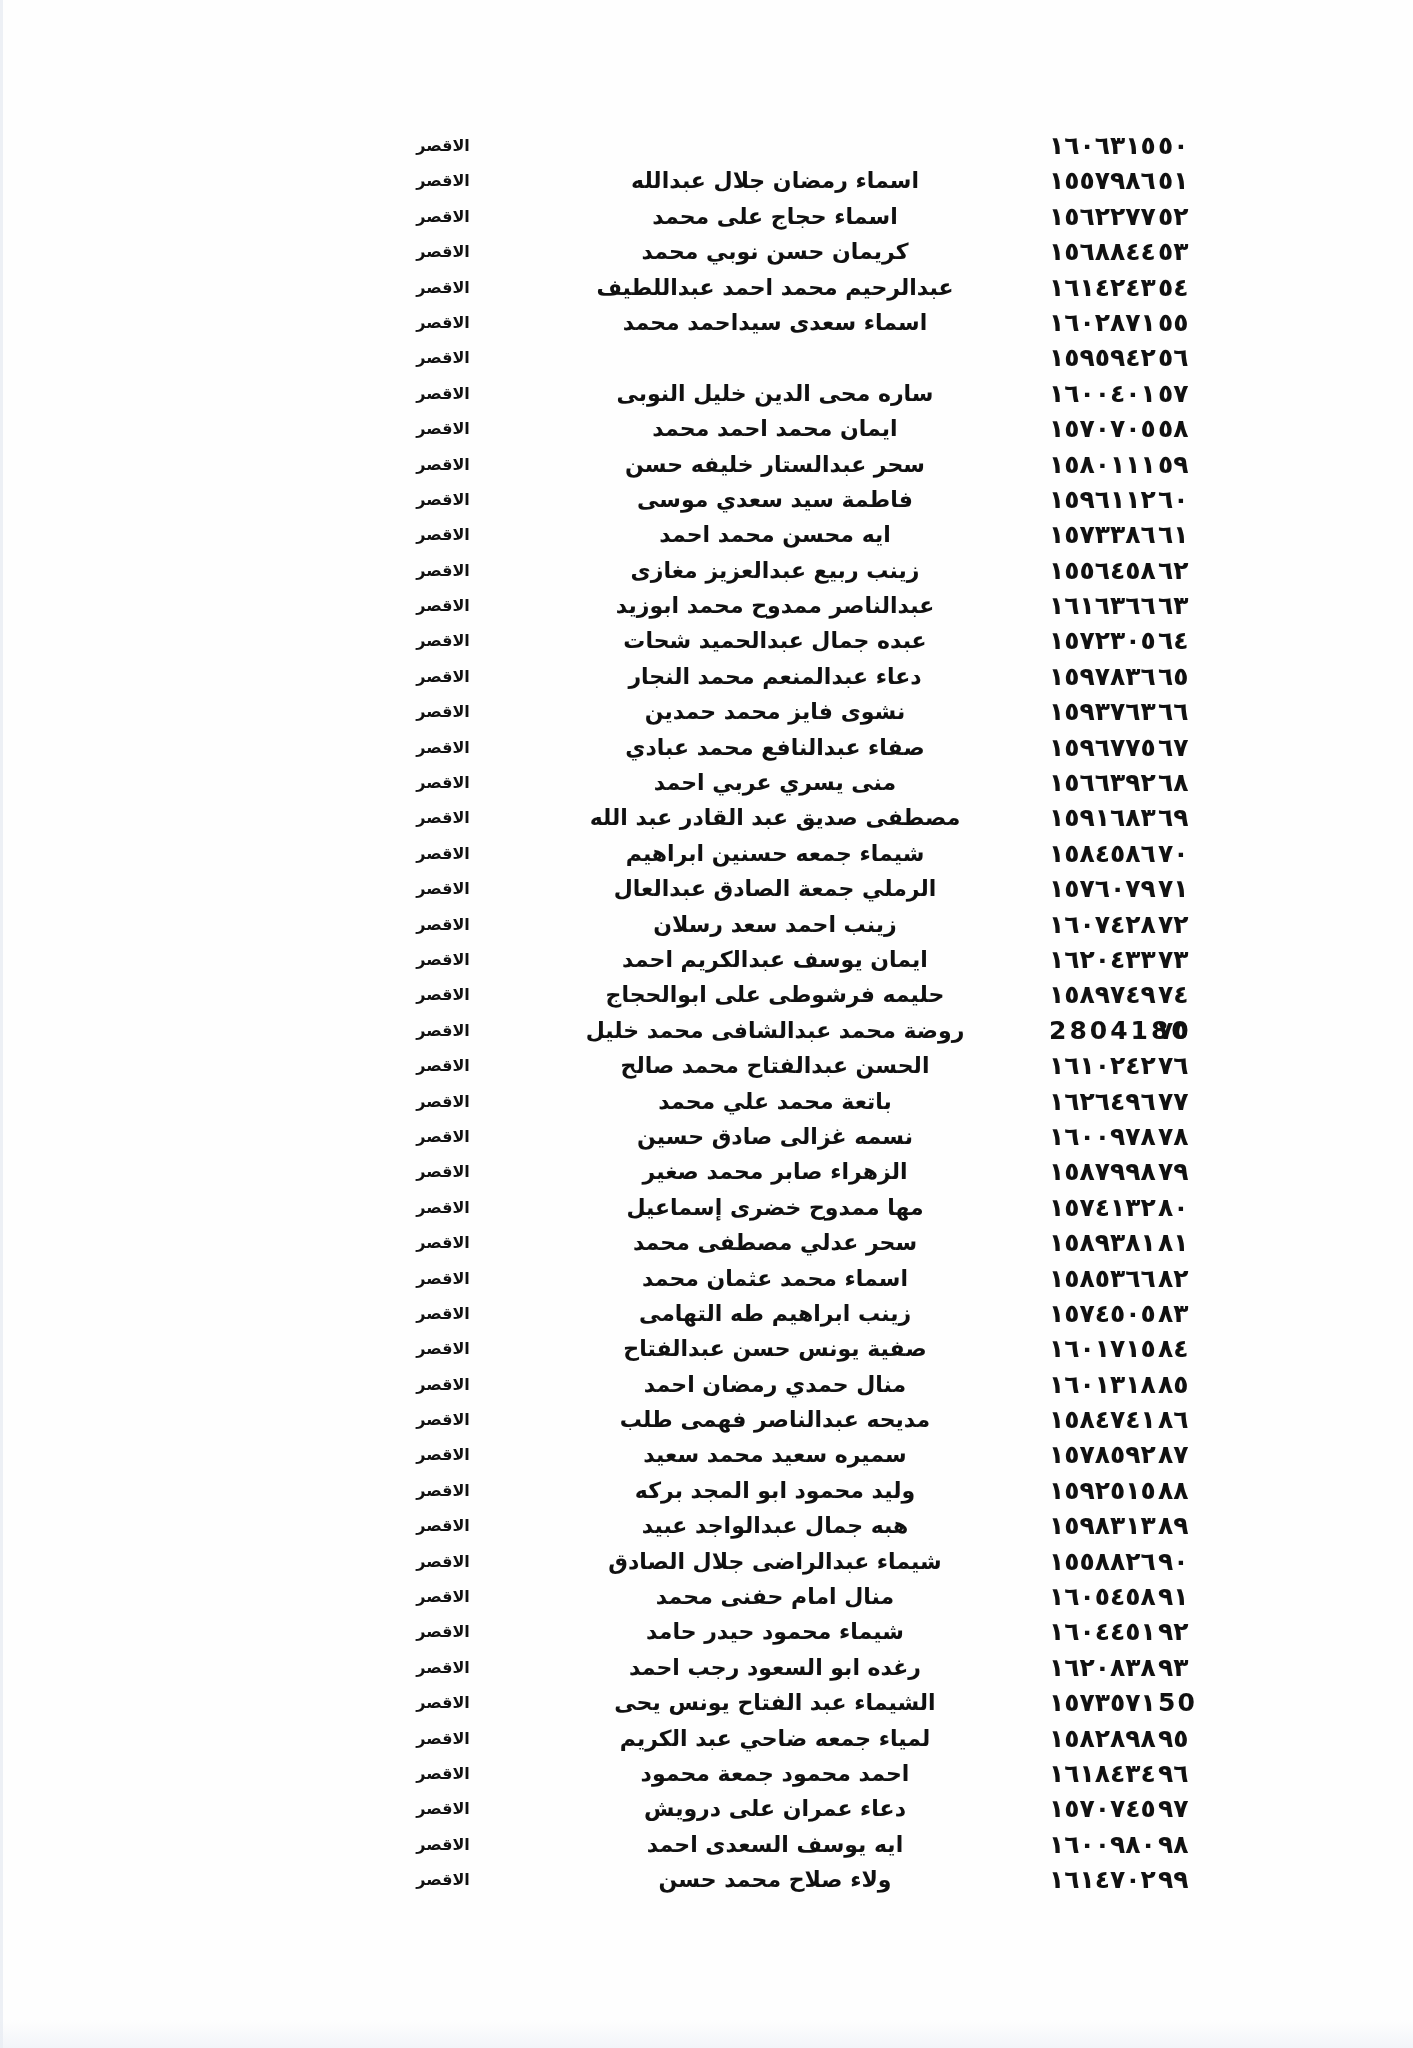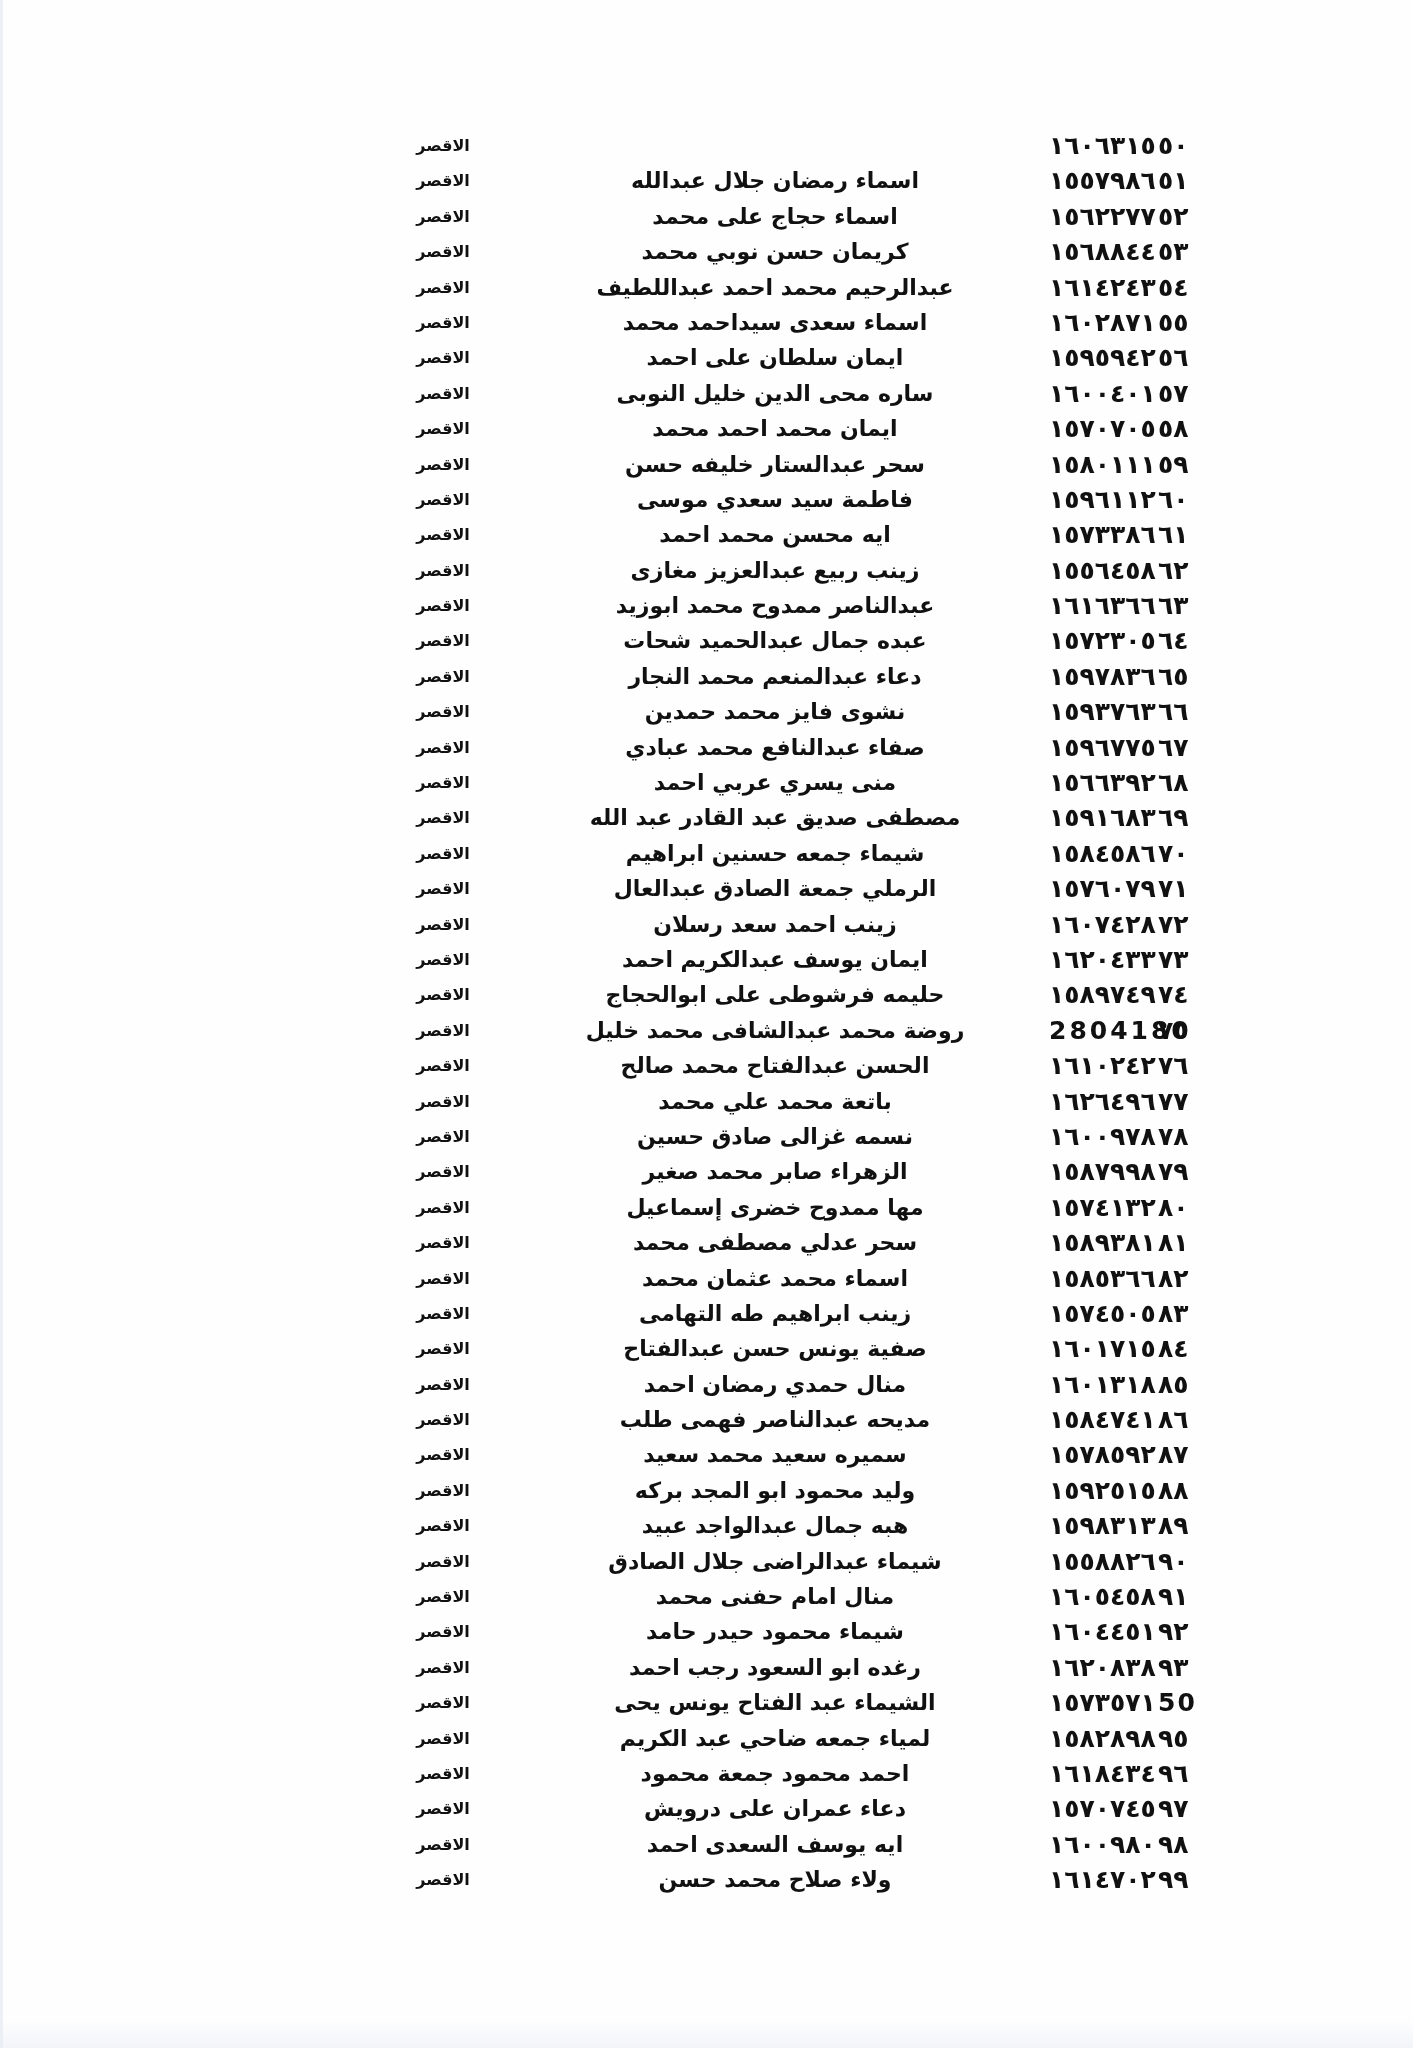--- a/index.html
+++ b/index.html
@@ -129,21 +129,20 @@
   <div class="row">
     <span class="cell serial">٥٥</span>
     <span class="cell natid">١٦٠٢٨٧١</span>
     <span class="cell name">اسماء سعدى سيداحمد محمد</span>
     <span class="cell city">الاقصر</span>
   </div>
 
   <div class="row">
     <span class="cell serial">٥٦</span>
     <span class="cell natid">١٥٩٥٩٤٢</span>
-    <span class="cell name">ايمان سلطان على احمد</span>
     <span class="cell city">الاقصر</span>
   </div>
 
   <div class="row">
     <span class="cell serial">٥٧</span>
     <span class="cell natid">١٦٠٠٤٠١</span>
     <span class="cell name">ساره محى الدين خليل النوبى</span>
     <span class="cell city">الاقصر</span>
   </div>
 

